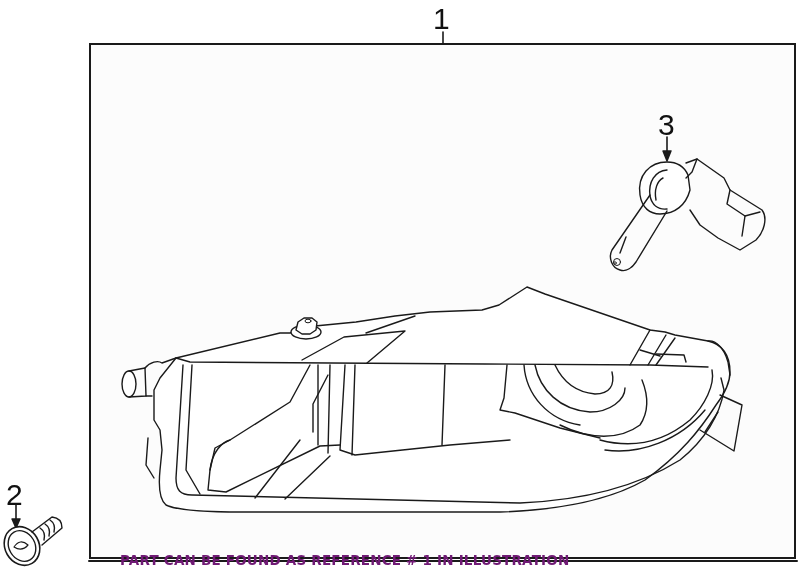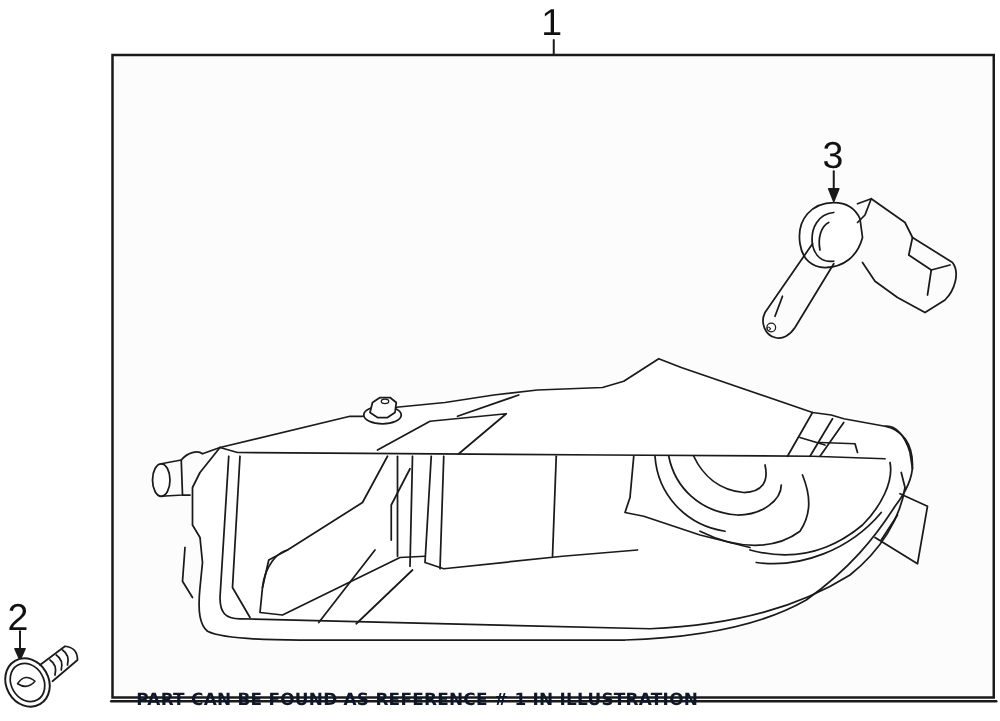--- a/index.html
+++ b/index.html
@@ -13,21 +13,21 @@
   }
   .callout-num {
     position: absolute; font-family: "Liberation Sans", sans-serif; font-size: 30px;
     color: #111; line-height: 1; font-weight: normal;
   }
   #ref1 { left: 433px; top: 4px; }
   #ref2 { left: 6px; top: 480px; }
   #ref3 { left: 658px; top: 110px; }
   svg.art { position: absolute; left: 0; top: 0; }
   .notice {
-    position: absolute; left: 109px; top: 552px; color: #0f172a; font-weight: bold;
+    position: absolute; left: 120px; top: 552px; color: #701a75; font-weight: bold;
     font-family: "DejaVu Sans", sans-serif; font-size: 13.5px; letter-spacing: 0.2px;
     white-space: nowrap;
     text-align: right;
   }
 </style>
 </head>
 <body>
 
 <div class="frame"></div>
 

